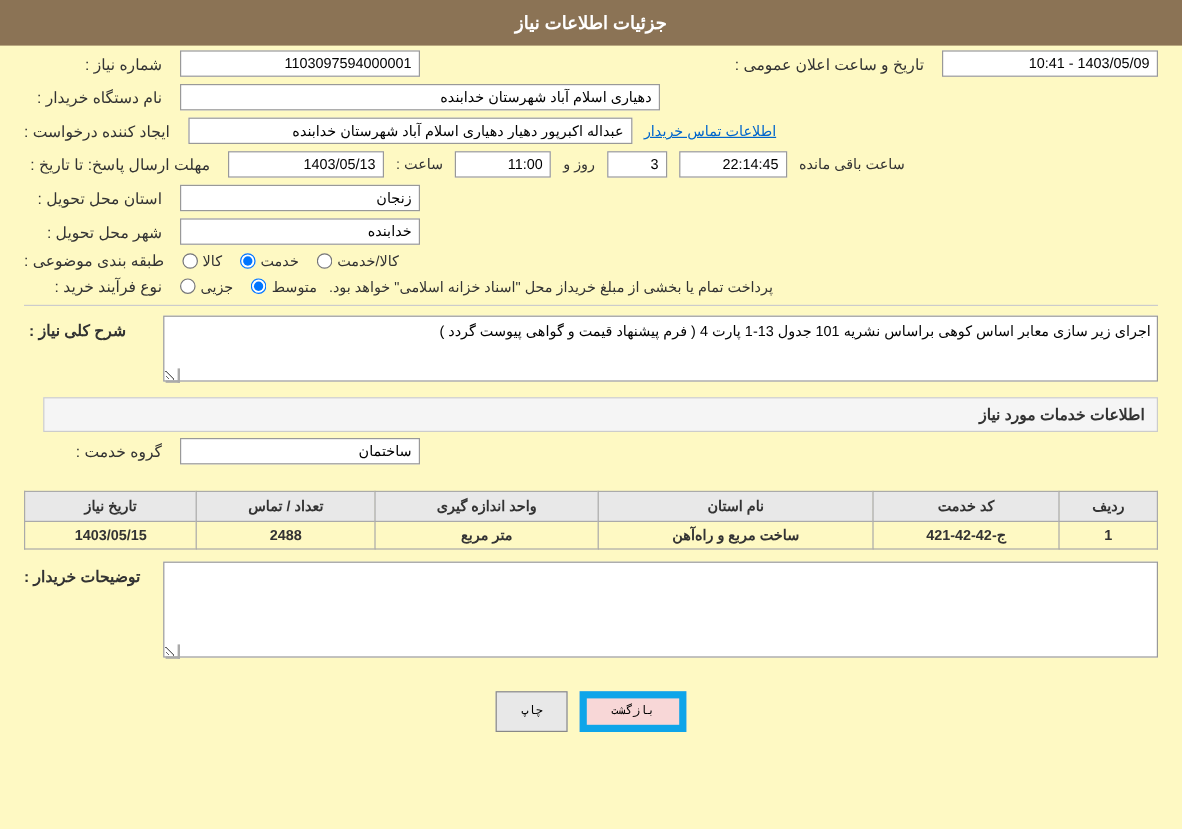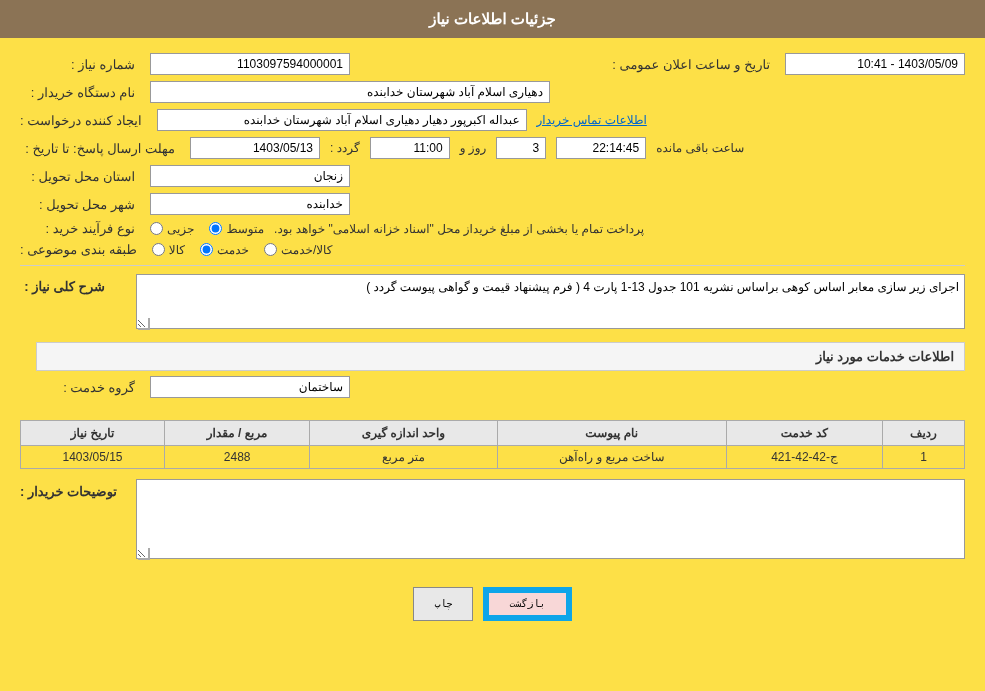--- a/index.html
+++ b/index.html
@@ -6,33 +6,33 @@
     body {
       font-family: Tahoma, Arial, sans-serif;
       font-size: 13px;
       background: #f0f0f0;
       direction: rtl;
       color: #333;
     }
     .page-wrapper {
       max-width: 985px;
       margin: 0 auto;
-      background: #fde047;
+      background: #fef9c3;
       min-height: 691px;
     }
     .header-bar {
       background: #8B7355;
       color: #fff;
       text-align: center;
       padding: 10px 15px;
       font-size: 15px;
       font-weight: bold;
     }
     .main-content {
-      padding: 15px 20px;
+      padding: 4px 20px;
     }
     .input-field {
       border: 1px solid #999;
       background: #fff;
       padding: 3px 6px;
       font-size: 12px;
       font-family: Tahoma, Arial, sans-serif;
       direction: rtl;
     }
     .input-date { width: 130px; }
@@ -87,20 +87,21 @@
       background: #e8e8e8;
       border: 1px solid #aaa;
       padding: 5px 8px;
       text-align: center;
       font-weight: bold;
     }
     .services-table td {
       border: 1px solid #aaa;
       padding: 4px 8px;
       text-align: center;
+      font-weight: bold;
     }
     .btn-area {
       text-align: center;
       padding: 15px 0 20px 0;
       display: flex;
       justify-content: center;
       gap: 10px;
     }
     .btn {
       padding: 5px 20px;
@@ -191,69 +192,69 @@
 
     <div class="group-row" style="margin-bottom:6px; flex-wrap:wrap;">
       <span class="group-label lbl">ایجاد کننده درخواست :</span>
       <input class="input-field" style="width: 370px;" value="عبداله اکبرپور دهیار دهیاری اسلام آباد شهرستان خدابنده" readonly="">
       <span class="link-text" style="margin-right:2px;">اطلاعات تماس خریدار</span>
     </div>
 
     <div class="group-row" style="margin-bottom:6px;">
       <span class="group-label lbl" style="min-width:160px;text-align:right;">مهلت ارسال پاسخ: تا تاریخ :</span>
       <input class="input-field input-date" value="1403/05/13" readonly="" style="">
-      <span class="small-label">گردد :</span>
+      <span class="small-label">ساعت :</span>
       <input class="input-field input-time" value="11:00" readonly="" style="">
       <span class="small-label">روز و</span>
       <input class="input-field input-num" value="3" readonly="" style="">
       <input class="input-field input-timer" value="22:14:45" readonly="" style="">
       <span class="small-label">ساعت باقی مانده</span>
     </div>
 
     <div class="group-row" style="margin-bottom:6px;">
       <span class="group-label lbl">استان محل تحویل :</span>
       <input class="input-field" style="width: 200px;" value="زنجان" readonly="">
     </div>
 
     <div class="group-row" style="margin-bottom:6px;">
       <span class="group-label lbl">شهر محل تحویل :</span>
       <input class="input-field" style="width: 200px;" value="خدابنده" readonly="">
     </div>
 
+    <div class="group-row" style="margin-bottom:6px;">
+      <span class="group-label lbl">طبقه بندی موضوعی :</span>
+      <div class="radio-group">
+        <div class="radio-item">
+          <input type="radio" name="category" style="">
+          <span class="radio-label">کالا</span>
+        </div>
+        <div class="radio-item">
+          <input type="radio" name="category" checked="" style="">
+          <span class="radio-label">خدمت</span>
+        </div>
+        <div class="radio-item">
+          <input type="radio" name="category" style="">
+          <span class="radio-label">کالا/خدمت</span>
+        </div>
+      </div>
+    </div>
+
     <div class="group-row" style="margin-bottom:6px; flex-wrap:wrap;">
       <span class="group-label lbl">نوع فرآیند خرید :</span>
       <div class="radio-group">
         <div class="radio-item">
           <input type="radio" name="process" style="">
           <span class="radio-label">جزیی</span>
         </div>
         <div class="radio-item">
           <input type="radio" name="process" checked="" style="">
           <span class="radio-label">متوسط</span>
         </div>
       </div>
       <span class="notice-text" style="margin-right:15px; font-size:12px;">پرداخت تمام یا بخشی از مبلغ خریداز محل "اسناد خزانه اسلامی" خواهد بود.</span>
-    </div>
-
-    <div class="group-row" style="margin-bottom:6px;">
-      <span class="group-label lbl">طبقه بندی موضوعی :</span>
-      <div class="radio-group">
-        <div class="radio-item">
-          <input type="radio" name="category" style="">
-          <span class="radio-label">کالا</span>
-        </div>
-        <div class="radio-item">
-          <input type="radio" name="category" checked="" style="">
-          <span class="radio-label">خدمت</span>
-        </div>
-        <div class="radio-item">
-          <input type="radio" name="category" style="">
-          <span class="radio-label">کالا/خدمت</span>
-        </div>
-      </div>
     </div>
 
     <hr class="section-divider">
 
     <div style="display:flex; flex-direction:row-reverse; align-items:flex-start; gap:26px; margin-bottom:10px;">
       <span class="group-label lbl bold-text" style="min-width:90px; padding-top:5px;">شرح کلی نیاز :</span>
       <div class="textarea-wrapper" style="flex:1; position:relative;">
         <textarea class="textarea-box" style="height: 55px;">اجرای زیر سازی معابر اساس کوهی براساس نشریه 101 جدول 13-1 پارت 4 ( فرم پیشنهاد قیمت و گواهی پیوست گردد )</textarea>
         <span class="resize-handle"></span>
       </div>
@@ -266,23 +267,23 @@
     <div class="group-row" style="margin-bottom:22px;">
       <span class="group-label lbl">گروه خدمت :</span>
       <input class="input-field" style="width: 200px;" value="ساختمان" readonly="">
     </div>
 
     <table class="services-table">
       <thead>
         <tr>
           <th>ردیف</th>
           <th>کد خدمت</th>
-          <th>نام پیوست</th>
+          <th>نام استان</th>
           <th>واحد اندازه گیری</th>
-          <th>مربع / مقدار</th>
+          <th>تعداد / تماس</th>
           <th>تاریخ نیاز</th>
         </tr>
       </thead>
       <tbody>
         <tr>
           <td>1</td>
           <td>ج-42-42-421</td>
           <td>ساخت مربع و راه‌آهن</td>
           <td>متر مربع</td>
           <td>2488</td>

